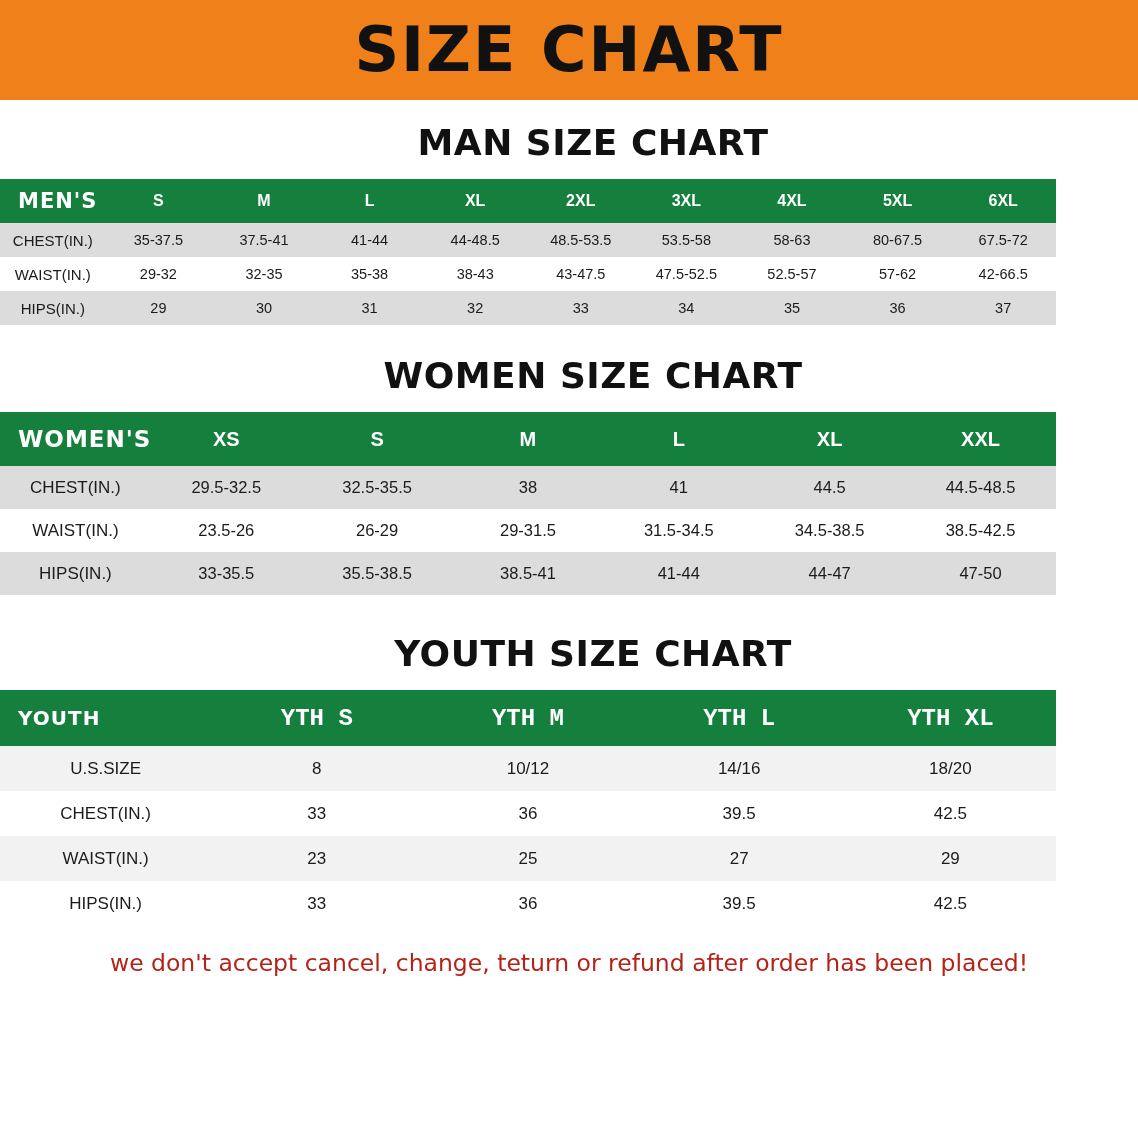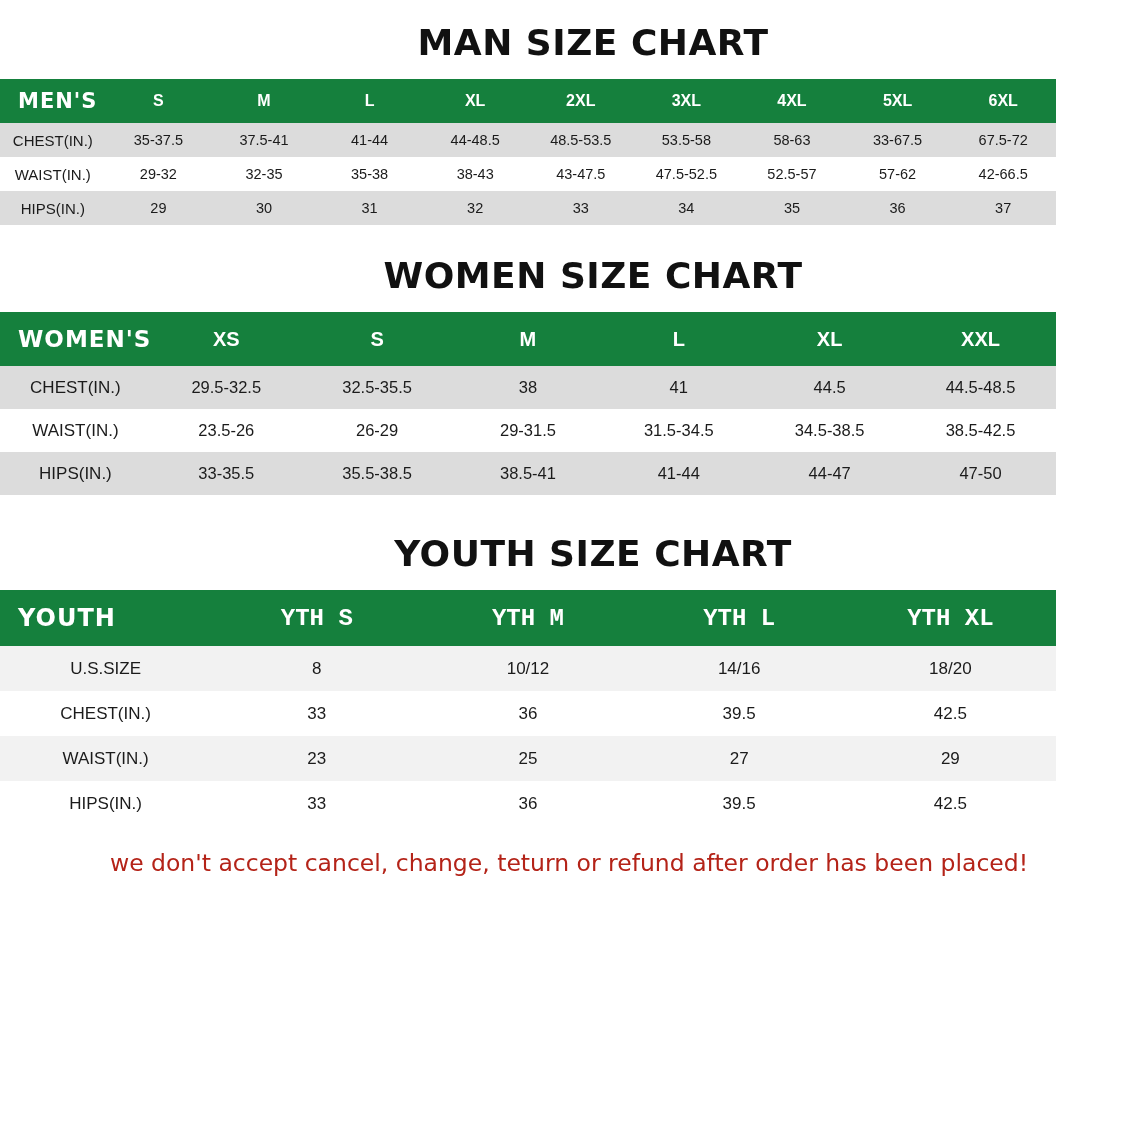--- a/index.html
+++ b/index.html
@@ -115,41 +115,44 @@
   #women-table { width: 1056px; }
   #women-table thead th { height: 54px; }
   #women-table thead th.label { font-size: 23px; }
   #women-table thead th.size { font-size: 20px; }
   #women-table tbody td { font-size: 16.5px; height: 43px; }
   #women-table tbody td.rowlabel { font-size: 17px; }
 
   
   #youth-table { width: 1056px; }
   #youth-table thead th { height: 56px; }
-  #youth-table thead th.label { font-size: 24px; }
+  #youth-table thead th.label { font-size: 20px; }
   #youth-table thead th.size { font-size: 24px; font-family: Liberation Mono, monospace; }
   #youth-table tbody td { font-size: 17px; height: 45px; }
   #youth-table tbody td.rowlabel { font-size: 17px; }
 
   
   .note {
     margin: 22px 36px 0 36px;
     color: #b42318;
     font-family: "DejaVu Sans", sans-serif;
     font-size: 23.5px;
     line-height: 1.35;
     text-align: center;
   }
   .note-line { display: block; }
 </style>
 </head>
 <body>
 
 <div class="page">
 
+  <div class="banner">
+    <div class="banner-title">SIZE CHART</div>
+  </div>
 
   <div class="section-title man-title">MAN SIZE CHART</div>
   <div class="table-wrap">
     <table id="men-table">
       <thead>
         <tr>
           <th class="label">MEN'S</th>
           <th class="size">S</th>
           <th class="size">M</th>
           <th class="size">L</th>
@@ -164,21 +167,21 @@
       <tbody>
         <tr class="band-dark">
           <td class="rowlabel">CHEST(IN.)</td>
           <td>35-37.5</td>
           <td>37.5-41</td>
           <td>41-44</td>
           <td>44-48.5</td>
           <td>48.5-53.5</td>
           <td>53.5-58</td>
           <td>58-63</td>
-          <td>33-67.5</td>
+          <td>80-67.5</td>
           <td>67.5-72</td>
         </tr>
         <tr class="band-white">
           <td class="rowlabel">WAIST(IN.)</td>
           <td>29-32</td>
           <td>32-35</td>
           <td>35-38</td>
           <td>38-43</td>
           <td>43-47.5</td>
           <td>47.5-52.5</td>

